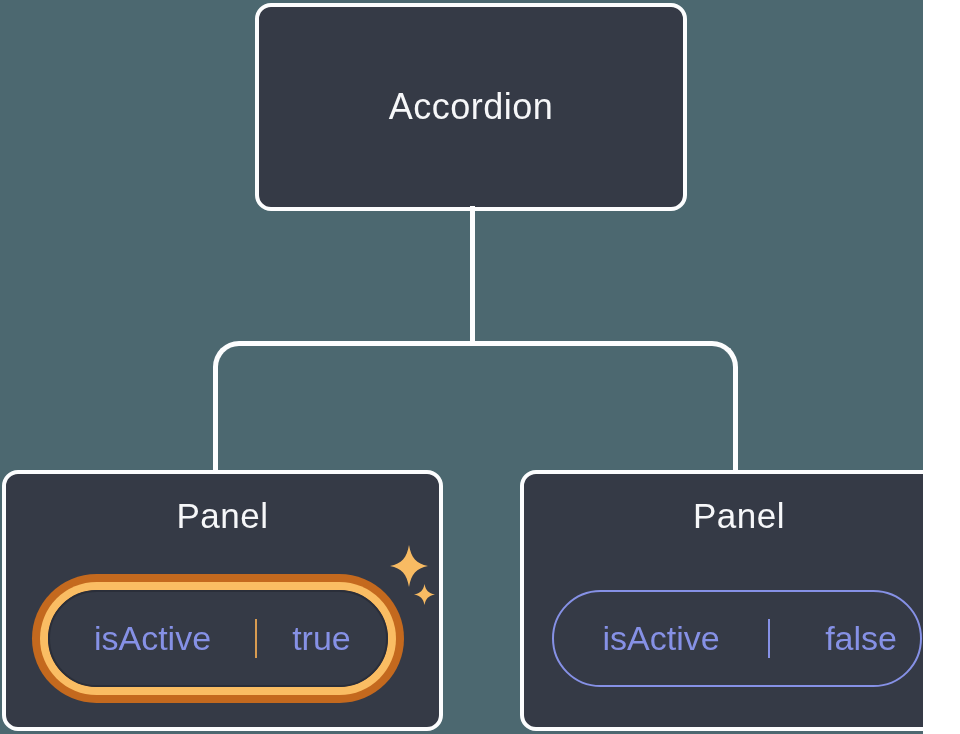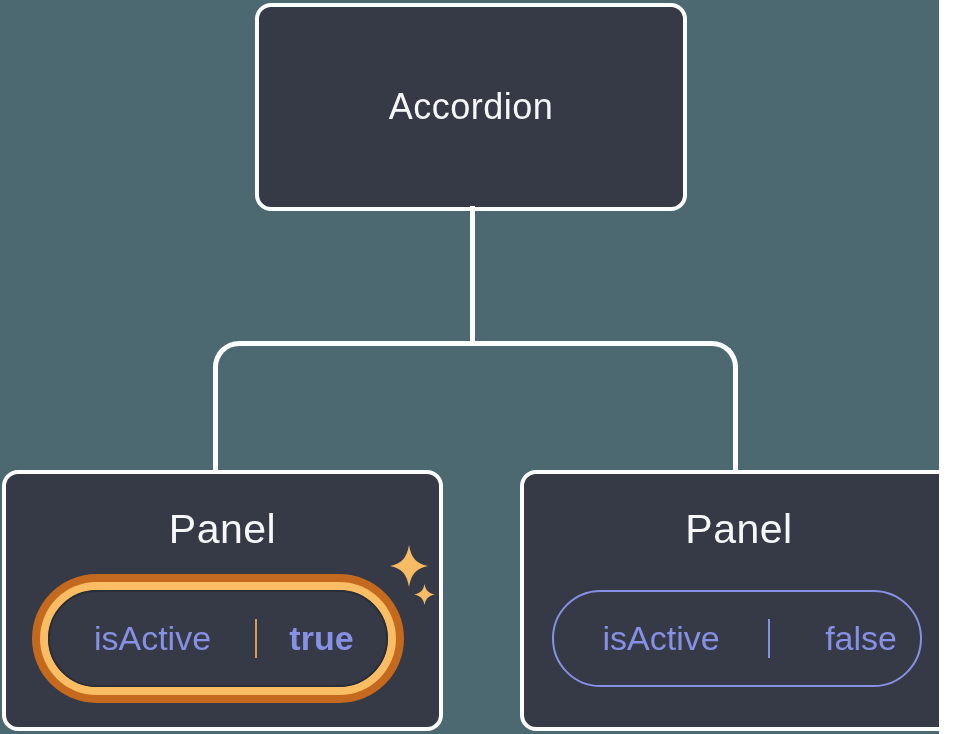--- a/index.html
+++ b/index.html
@@ -6,21 +6,20 @@
   body {
     font-family: "Liberation Sans", sans-serif;
     -webkit-font-smoothing: antialiased;
   }
   .stage {
     position: relative;
     width: 923px;
     height: 734px;
     background: var(--background, #4C6870);
     overflow: hidden;
-    padding-left: 16px;
   }
   .node {
     position: absolute;
     box-sizing: border-box;
     background: var(--node_fill, #353A46);
     border: 4px solid var(--node_border, #FCFDFE);
     border-radius: 16px;
   }
   .node-title {
     color: var(--title_text, #F6F7F9);
@@ -49,23 +48,23 @@
     border-bottom: none;
     border-radius: 26px 26px 0 0;
     background: transparent;
   }
   
   .panel-node { top: 470px; height: 261px; }
   .panel-left  { left: 2px;   width: 441px; }
   .panel-right { left: 520px; width: 438px; }
   .panel-title {
     position: absolute;
-    left: 0; right: 0; top: 32px;
+    left: 0; right: 0; top: 22px;
     text-align: center;
-    font-size: 41px;
+    font-size: 35px;
   }
   
   .pill {
     position: absolute;
     box-sizing: border-box;
     top: 116px;
     height: 97px;
     border-radius: 999px;
     display: flex;
     align-items: center;
@@ -85,21 +84,21 @@
   .pill.inactive .cell-key   { flex: 0 0 58.5%; border-right: 2px solid var(--prop_purple, #8691E6); }
   .pill.inactive .cell-value { flex: 1 1 auto; margin-left: 32px; }
   .pill.active {
     left: 42px;
     width: 340px;
     border: 2px solid #2A2E39;
     box-shadow: 0 0 0 8px var(--highlight_light_orange, #FABD63),
                 0 0 0 16px var(--highlight_dark_orange, #C4691E);
   }
   .pill.active .cell-key   { flex: 0 0 61%; border-right: 2px solid var(--active_divider, #D89B51); }
-  .pill.active .cell-value { flex: 1 1 auto; font-weight: 700; }
+  .pill.active .cell-value { flex: 1 1 auto; font-weight: 400; }
   
   .sparkle {
     position: absolute;
     z-index: 5;
     fill: var(--sparkle, #F8BB63);
   }
   .sparkle-large { left: 390px; top: 545px; width: 38px; height: 42px; }
   .sparkle-small { left: 414px; top: 584px; width: 21px; height: 21px; }
 </style>
 </head>

